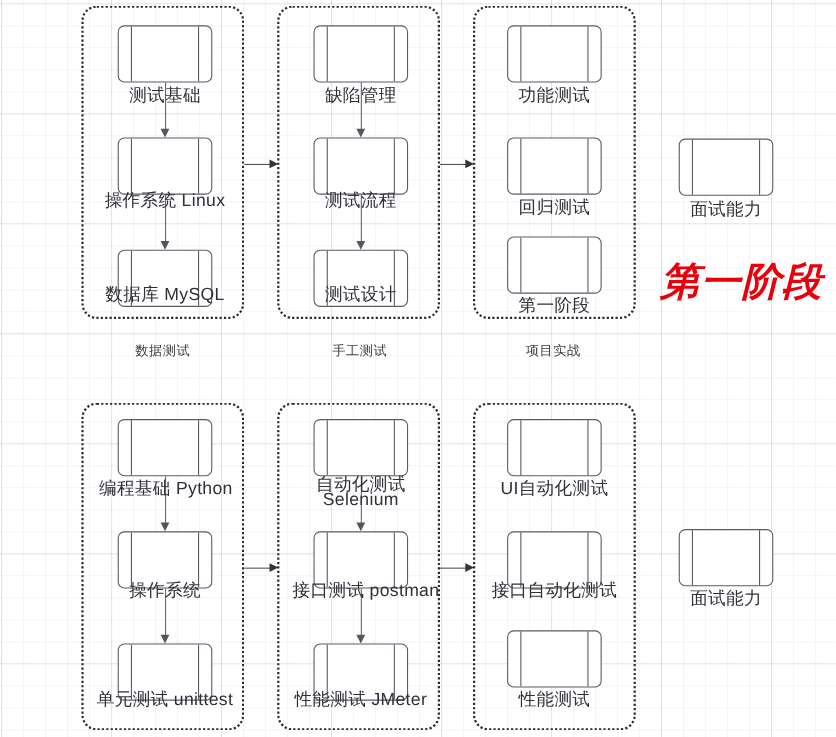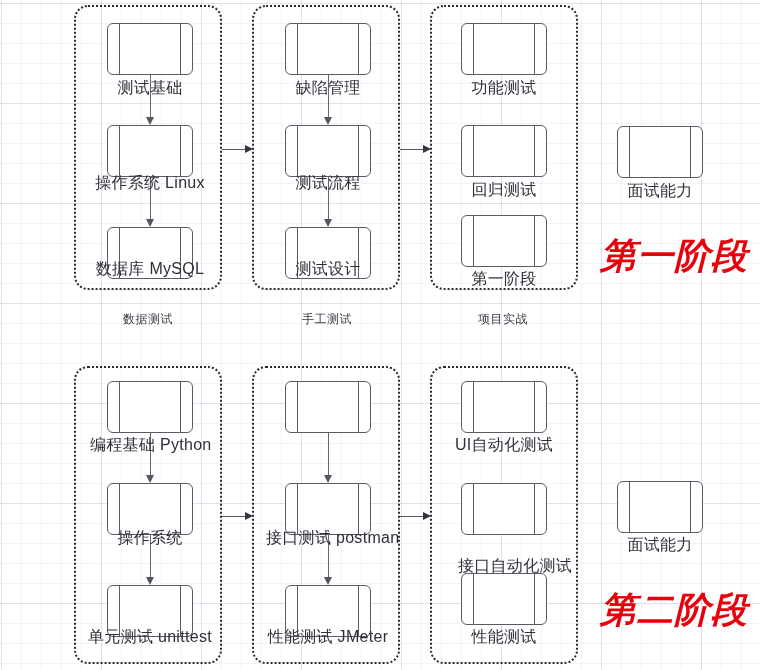--- a/index.html
+++ b/index.html
@@ -238,20 +238,22 @@
   <div class="h-arrow-head" style="left:245px; top:511.5px;"></div>
 
   <div class="group" style="left:252px; top:366px; width:148px; height:298px;"></div>
 
   <div class="node" style="left:285px; top:381px; width:86px; height:52px;">
     <span class="bar-l"></span>
     <span class="bar-r"></span>
   </div>
   <div class="v-line" style="left:328px; top:433px; height:44px;"></div>
   <div class="v-arrow-head" style="left:323.5px; top:475px;"></div>
+  <div class="node-label" style="left:278px; top:434px; width:100px;">自动化测试
+Selenium</div>
 
   <div class="node" style="left:285px; top:483px; width:86px; height:52px;">
     <span class="bar-l"></span>
     <span class="bar-r"></span>
   </div>
   <div class="v-line" style="left:328px; top:535px; height:44px;"></div>
   <div class="v-arrow-head" style="left:323.5px; top:577px;"></div>
   <div class="node-label" style="left:266px; top:531px; width:124px;">接口测试 postman</div>
 
   <div class="node" style="left:285px; top:585px; width:86px; height:52px;">
@@ -268,29 +270,28 @@
   <div class="node" style="left:461px; top:381px; width:86px; height:52px;">
     <span class="bar-l"></span>
     <span class="bar-r"></span>
   </div>
   <div class="node-label" style="left:449px; top:438px; width:110px;">UI自动化测试</div>
 
   <div class="node" style="left:461px; top:483px; width:86px; height:52px;">
     <span class="bar-l"></span>
     <span class="bar-r"></span>
   </div>
-  <div class="node-label" style="left:456px; top:531px; width:118px;margin-top:28px;">接口自动化测试</div>
+  <div class="node-label" style="left:445px; top:531px; width:118px;">接口自动化测试</div>
 
   <div class="node" style="left:461px; top:573px; width:86px; height:52px;">
     <span class="bar-l"></span>
     <span class="bar-r"></span>
   </div>
   <div class="node-label" style="left:454px; top:630px; width:100px;">性能测试</div>
 
   <div class="node" style="left:617px; top:481px; width:86px; height:52px;">
     <span class="bar-l"></span>
     <span class="bar-r"></span>
   </div>
   <div class="node-label" style="left:610px; top:538px; width:100px;">面试能力</div>
 
-  <div class="stage-caption" style="left:600px; top:586px; color:#e8000a;">第二阶段</div>
 
 </div>
 
 </body></html>

